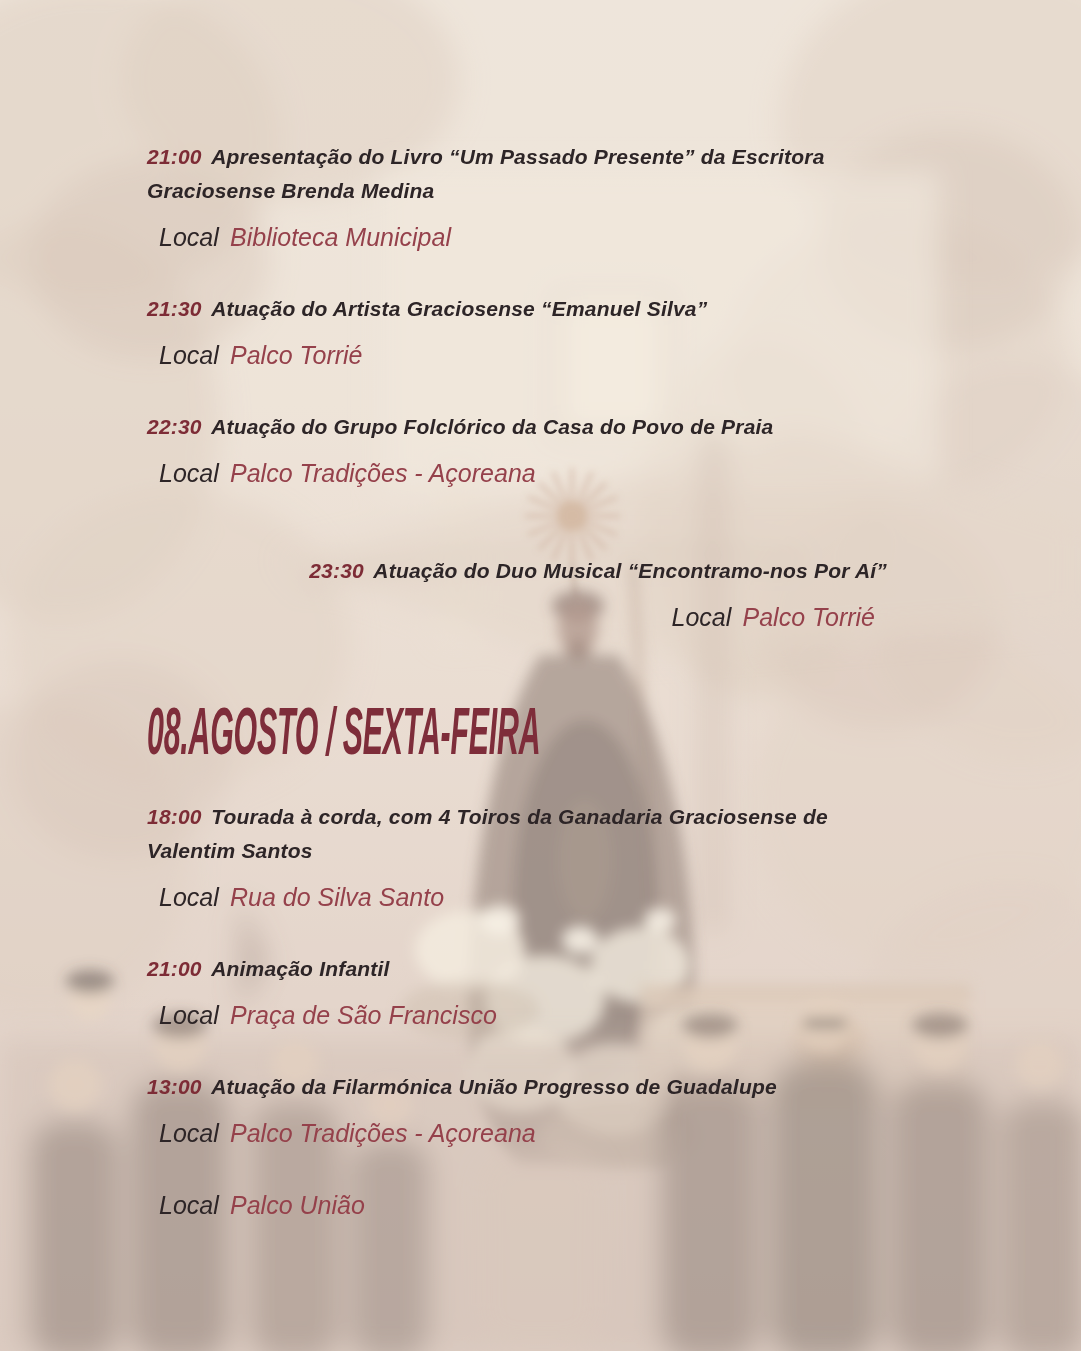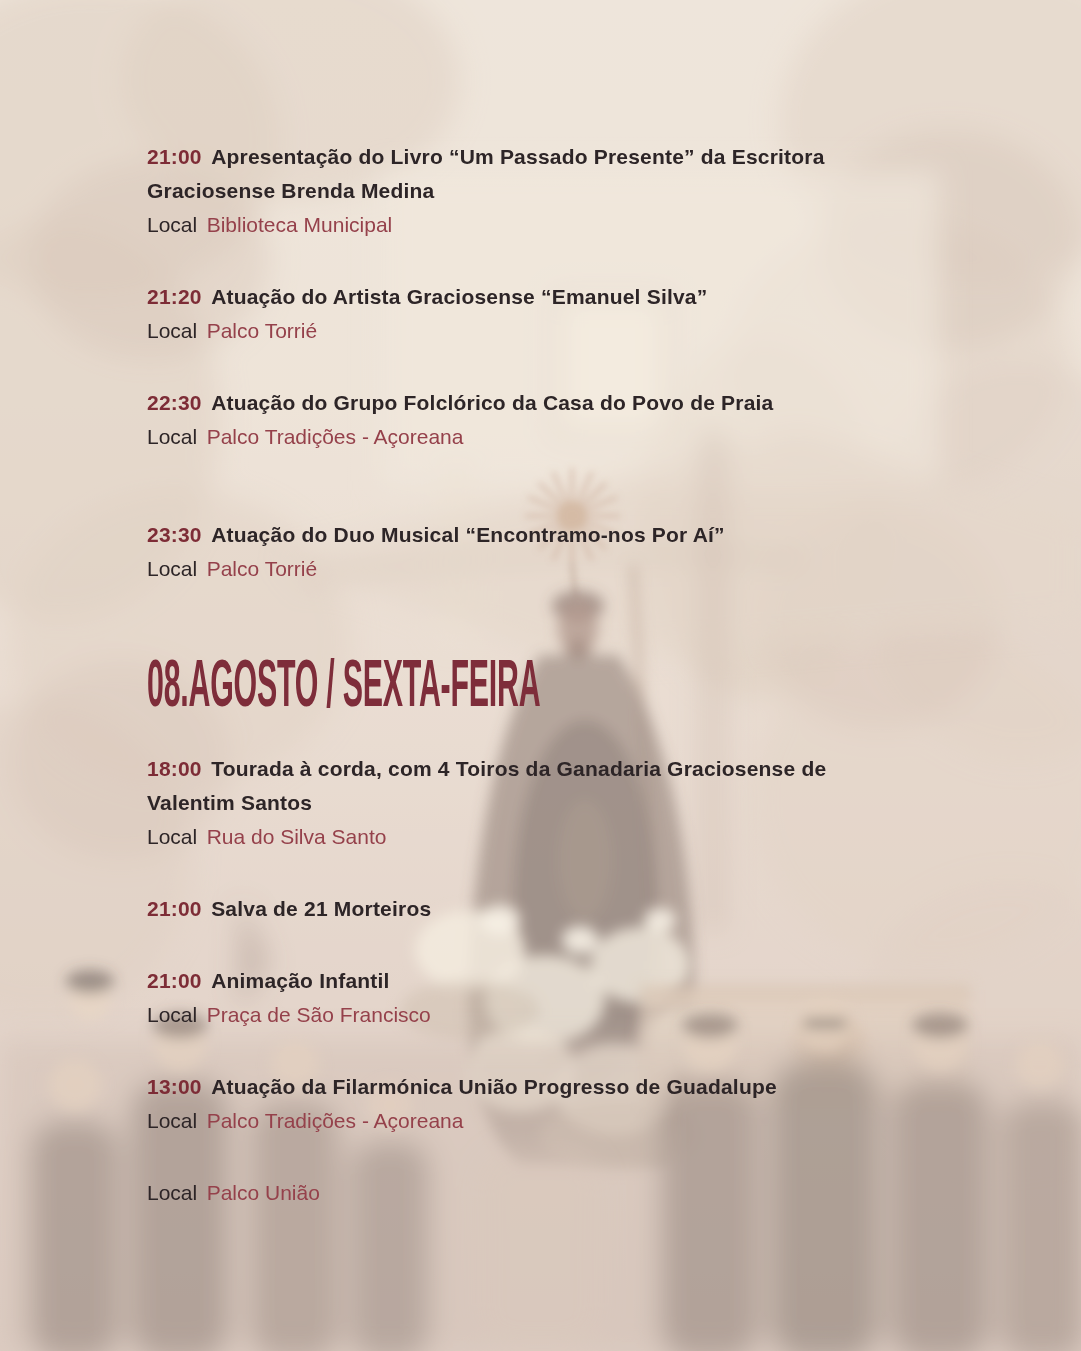--- a/index.html
+++ b/index.html
@@ -17,39 +17,40 @@
   .bg-photo svg{display:block;width:100%;height:100%;}
   .bg-wash{
     position:absolute;inset:0;z-index:1;
     background:rgba(243,235,225,0.40);
   }
   
   .content{
     position:absolute;inset:0;z-index:2;
     padding:140px 140px 0 147px;
     box-sizing:border-box;
+    font-style:italic;
   }
   .event{
     max-width:740px;
     margin:0 0 38px 0;
     color:var(--text_dark,#2d2527);
   }
-  .event.extra-gap{margin-top:64px;}
+  .event.extra-gap{margin-top:64px;text-align:right;}
   .event-line{
     margin:0;
     font-size:21px;
     line-height:34px;
     font-weight:bold;
     letter-spacing:.2px;
   }
   .event-time{color:var(--accent_time,#7d2c36);margin-right:.45em;}
   .event-title{color:var(--text_dark,#2d2527);}
   .local-line{
-    margin:0;
-    font-size:21px;
+    margin:12px;
+    font-size:25px;
     line-height:34px;
     font-weight:normal;
   }
   .local-label{color:var(--text_dark,#2d2527);margin-right:.45em;}
   .event-location{color:var(--accent_location,#95414b);}
   .day-heading{
     margin:64px 0 36px 0;
     font-size:66px;
     line-height:66px;
     font-weight:bold;
@@ -196,21 +197,21 @@
 <main class="content">
   <section class="day-section">
 
     <div class="event-list">
   <div class="event">
     <p class="event-line"><span class="event-time">21:00</span><span class="event-title">Apresentação do Livro “Um Passado Presente” da Escritora Graciosense Brenda Medina</span></p>
     <p class="local-line"><span class="local-label">Local</span><span class="event-location">Biblioteca Municipal</span></p>
   </div>
 
   <div class="event">
-    <p class="event-line"><span class="event-time">21:20</span><span class="event-title">Atuação do Artista Graciosense “Emanuel Silva”</span></p>
+    <p class="event-line"><span class="event-time">21:30</span><span class="event-title">Atuação do Artista Graciosense “Emanuel Silva”</span></p>
     <p class="local-line"><span class="local-label">Local</span><span class="event-location">Palco Torrié</span></p>
   </div>
 
   <div class="event">
     <p class="event-line"><span class="event-time">22:30</span><span class="event-title">Atuação do Grupo Folclórico da Casa do Povo de Praia</span></p>
     <p class="local-line"><span class="local-label">Local</span><span class="event-location">Palco Tradições - Açoreana</span></p>
   </div>
 
   <div class="event extra-gap">
     <p class="event-line"><span class="event-time">23:30</span><span class="event-title">Atuação do Duo Musical “Encontramo-nos Por Aí”</span></p>
@@ -220,24 +221,20 @@
   </section>
 
   <section class="day-section">
     <h1 class="day-heading">08.AGOSTO / SEXTA-FEIRA</h1>
     <div class="event-list">
   <div class="event">
     <p class="event-line"><span class="event-time">18:00</span><span class="event-title">Tourada à corda, com 4 Toiros da Ganadaria Graciosense de Valentim Santos</span></p>
     <p class="local-line"><span class="local-label">Local</span><span class="event-location">Rua do Silva Santo</span></p>
   </div>
 
-  <div class="event">
-    <p class="event-line"><span class="event-time">21:00</span><span class="event-title">Salva de 21 Morteiros</span></p>
-
-  </div>
 
   <div class="event">
     <p class="event-line"><span class="event-time">21:00</span><span class="event-title">Animação Infantil</span></p>
     <p class="local-line"><span class="local-label">Local</span><span class="event-location">Praça de São Francisco</span></p>
   </div>
 
   <div class="event">
     <p class="event-line"><span class="event-time">13:00</span><span class="event-title">Atuação da Filarmónica União Progresso de Guadalupe</span></p>
     <p class="local-line"><span class="local-label">Local</span><span class="event-location">Palco Tradições - Açoreana</span></p>
   </div>

